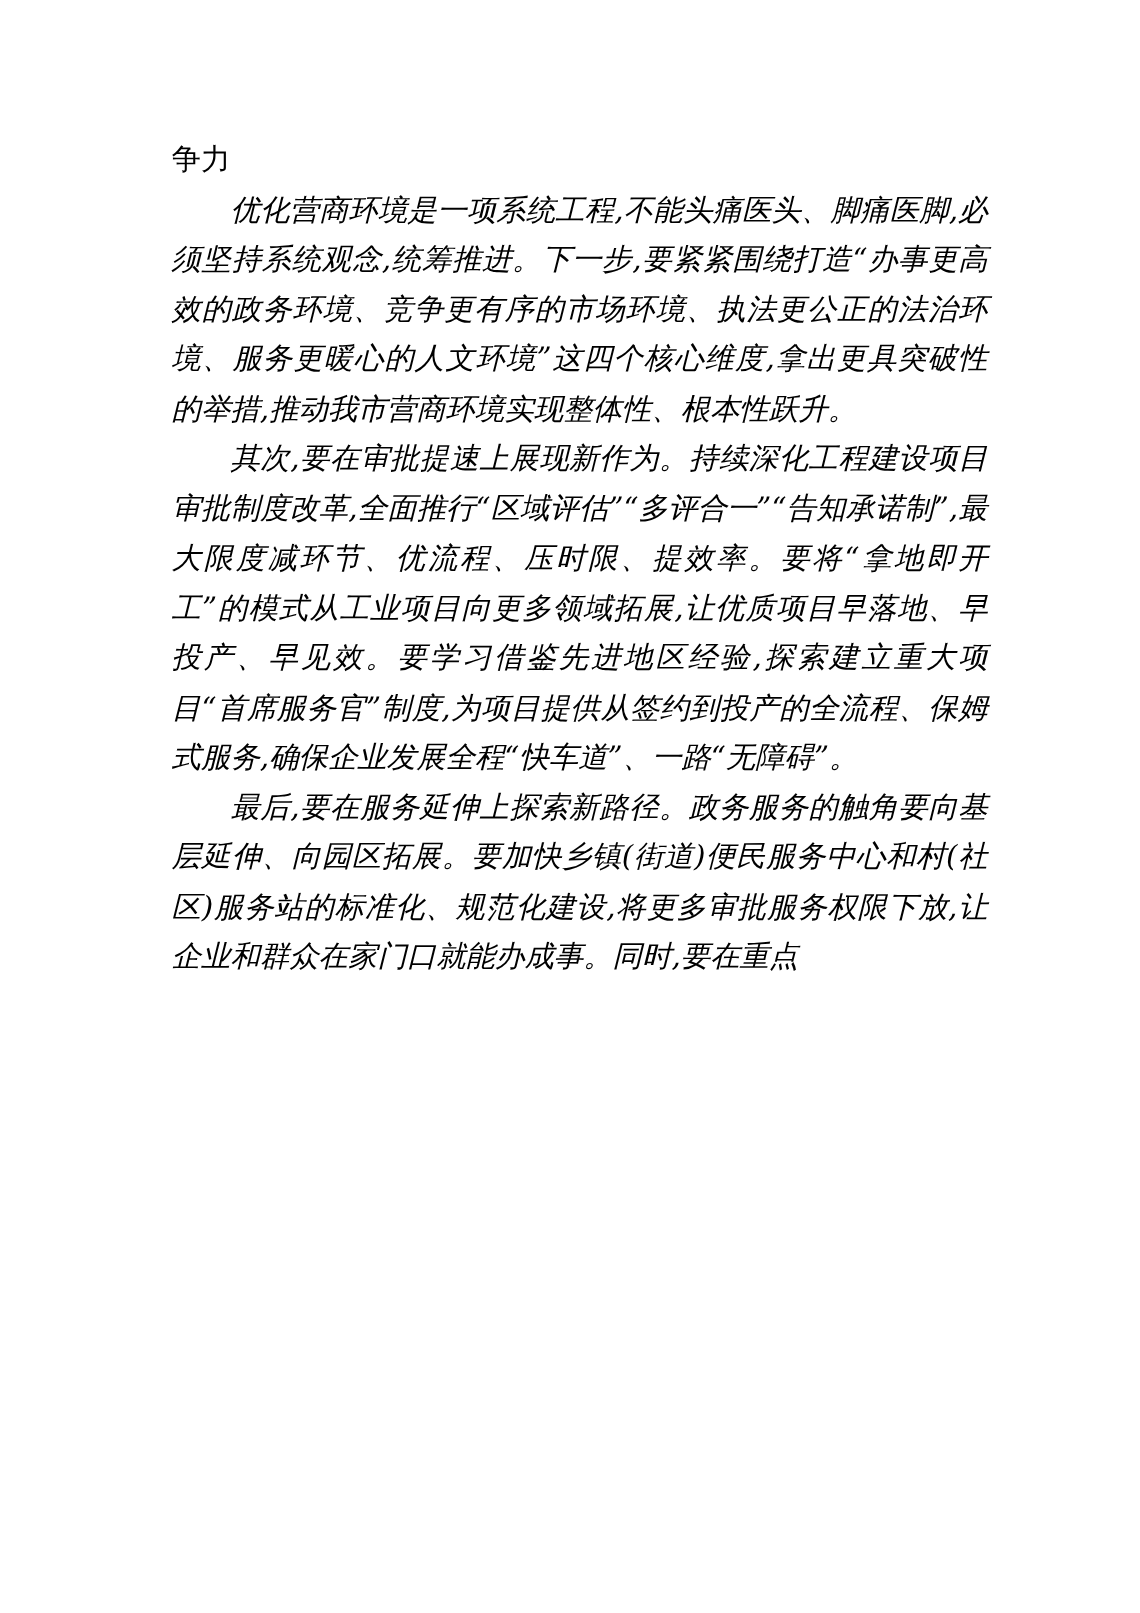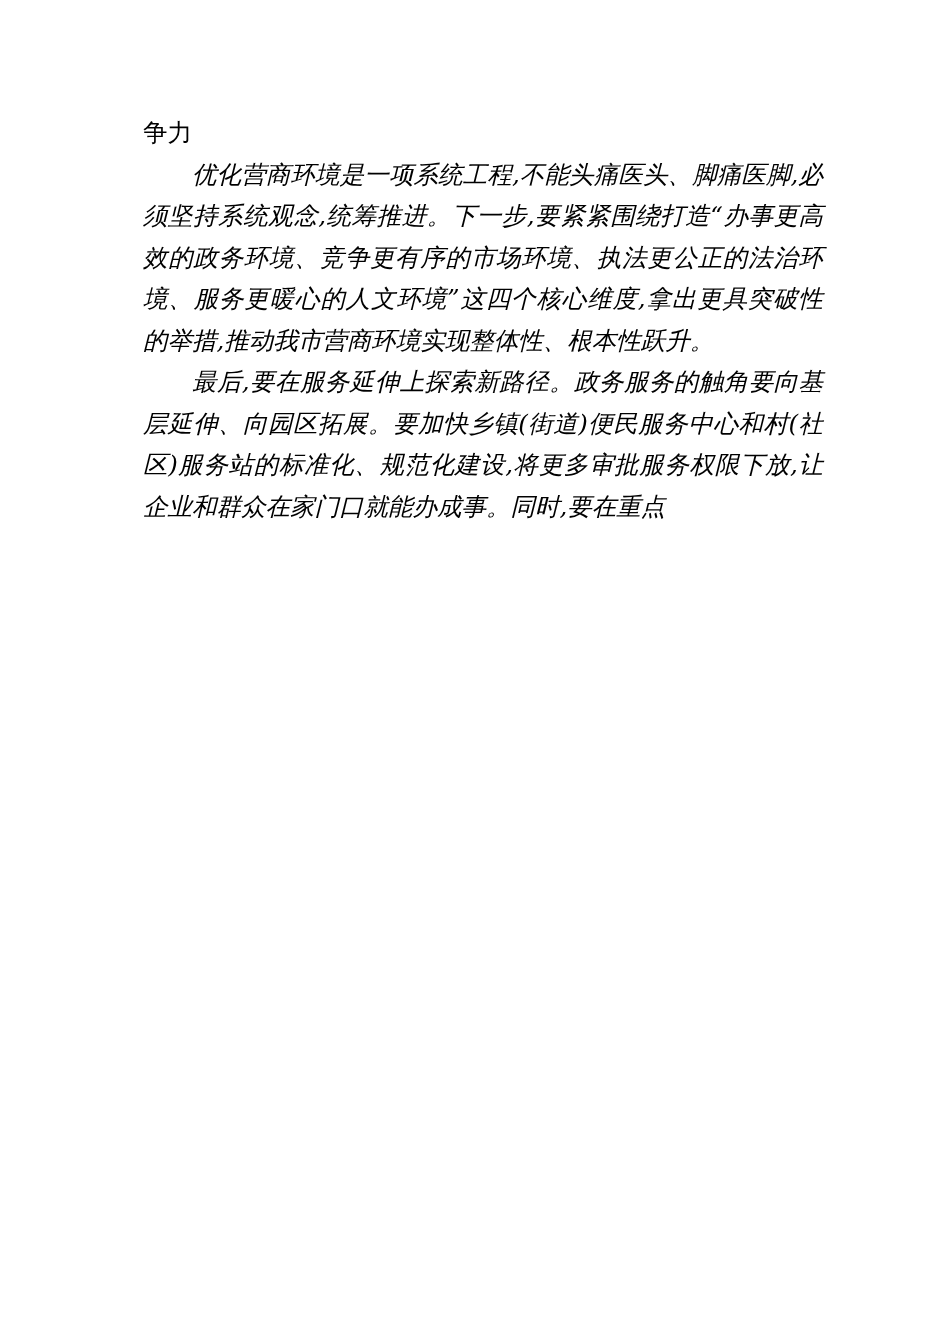--- a/index.html
+++ b/index.html
@@ -42,15 +42,16 @@
     text-indent: 0;
   }
 </style>
 </head>
 <body>
 
 <div class="page">
   <div class="doc-body">
     <p class="noindent">争力</p>
     <p class="indent">优化营商环境是一项系统工程,不能头痛医头、脚痛医脚,必须坚持系统观念,统筹推进。下一步,要紧紧围绕打造“办事更高效的政务环境、竞争更有序的市场环境、执法更公正的法治环境、服务更暖心的人文环境”这四个核心维度,拿出更具突破性的举措,推动我市营商环境实现整体性、根本性跃升。</p>
+    <p class="indent">其次,要在审批提速上展现新作为。持续深化工程建设项目审批制度改革,全面推行“区域评估”“多评合一”“告知承诺制”,最大限度减环节、优流程、压时限、提效率。要将“拿地即开工”的模式从工业项目向更多领域拓展,让优质项目早落地、早投产、早见效。要学习借鉴先进地区经验,探索建立重大项目“首席服务官”制度,为项目提供从签约到投产的全流程、保姆式服务,确保企业发展全程“快车道”、一路“无障碍”。</p>
     <p class="indent">最后,要在服务延伸上探索新路径。政务服务的触角要向基层延伸、向园区拓展。要加快乡镇(街道)便民服务中心和村(社区)服务站的标准化、规范化建设,将更多审批服务权限下放,让企业和群众在家门口就能办成事。同时,要在重点</p>
   </div>
 </div>
 
 </body></html>

